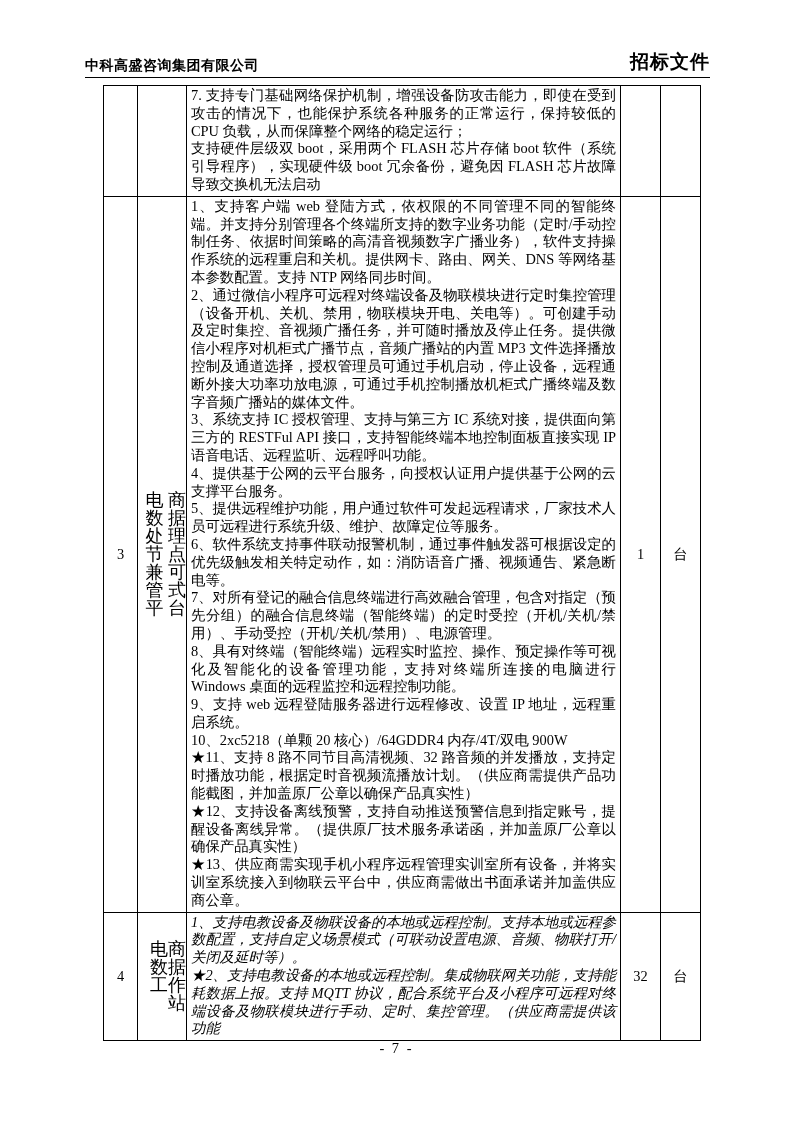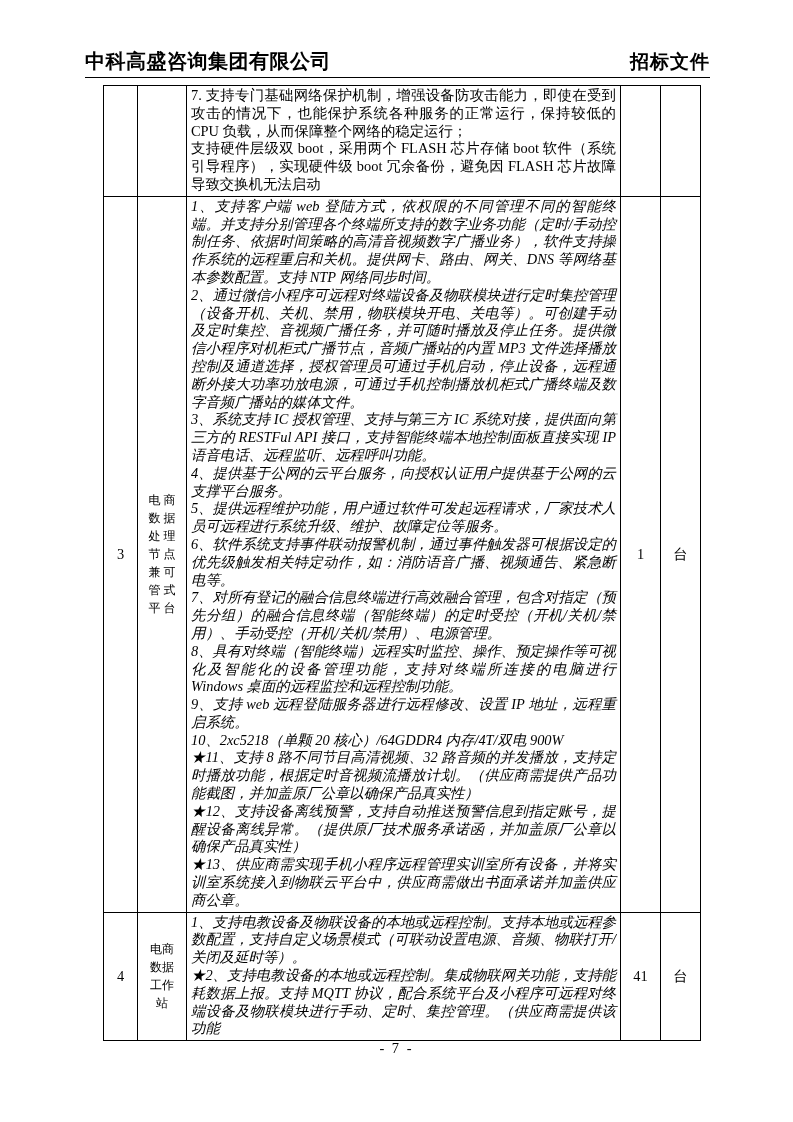--- a/index.html
+++ b/index.html
@@ -20,21 +20,21 @@
     left: 85px;
     top: 56px;
     width: 625px;
     height: 22px;
     border-bottom: 1.5px solid #000000;
     display: flex;
     justify-content: space-between;
     align-items: flex-end;
     padding-bottom: 2px;
   }
-  .header .company { font-size: 20px; font-weight: bold; letter-spacing: 0.5px; }
+  .header .company { font-size: 14px; font-weight: bold; letter-spacing: 0.5px; }
   .header .doctype { font-size: 19px; font-weight: bold; letter-spacing: 1px; }
 
   
   table.spec {
     position: absolute;
     left: 103px;
     top: 85px;
     width: 597px;
     border-collapse: collapse;
     table-layout: fixed;
@@ -51,28 +51,28 @@
   td.c-unit { width: 40px;  text-align: center; }
 
   .content {
     padding: 1px 4px 2px 4px;
     line-height: 17.8px;
     white-space: pre-line;
     text-align: justify;
     word-break: break-word;
   }
   .content.r0 { min-height: 105px; }
-  .content.r1 { min-height: 708px; font-style: italic; }
+  .content.r1 { min-height: 708px; }
   .content.r2 { min-height: 110px; font-style: italic; }
 
   .name-vert {
     white-space: pre-line;
     line-height: 18px;
-    font-size: 12px;
-    text-align: center;
+    font-size: 18px;
+    text-align: right;
   }
 
   
   .footer {
     position: absolute;
     top: 1040px;
     left: 0;
     width: 100%;
     text-align: center;
     font-size: 14.5px;
@@ -139,21 +139,21 @@
         <td class="c-name">
           <div class="name-vert">电商
 数据
 工作
 站</div>
         </td>
         <td class="c-body">
           <div class="content r2">1、支持电教设备及物联设备的本地或远程控制。支持本地或远程参数配置，支持自定义场景模式（可联动设置电源、音频、物联打开/关闭及延时等）。
 ★2、支持电教设备的本地或远程控制。集成物联网关功能，支持能耗数据上报。支持 MQTT 协议，配合系统平台及小程序可远程对终端设备及物联模块进行手动、定时、集控管理。（供应商需提供该功能</div>
         </td>
-        <td class="c-qty">41</td>
+        <td class="c-qty">32</td>
         <td class="c-unit">台</td>
       </tr>
     </tbody>
   </table>
 
   <div class="footer">
     <span>- 7 -</span>
   </div>
 
 </div>

